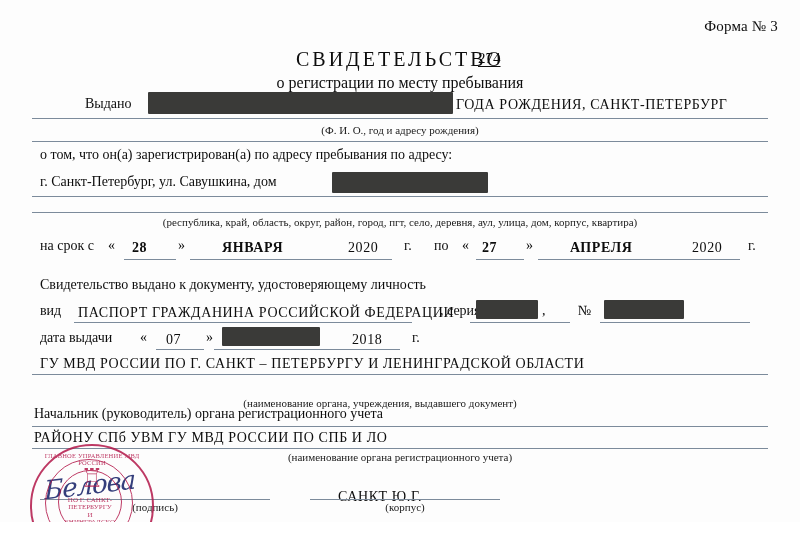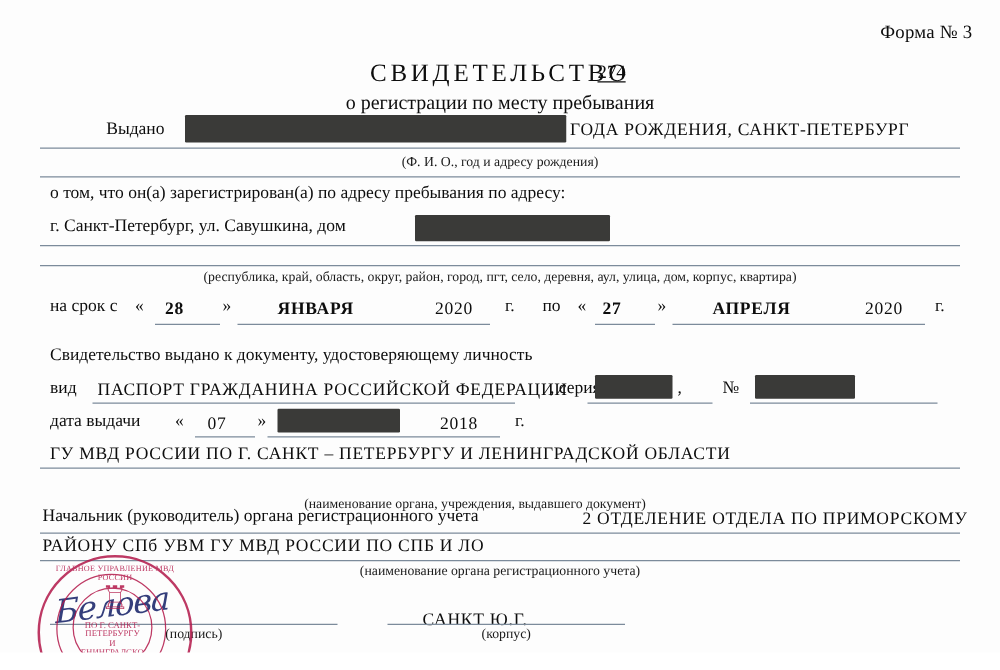--- a/index.html
+++ b/index.html
@@ -231,21 +231,20 @@
   <div class="caps" style="left:352px; top:332px;">2018</div>
   <div class="label" style="left:412px; top:330px;">г.</div>
   <div class="rule" style="left:156px; top:349px; width:48px;"></div>
   <div class="rule" style="left:214px; top:349px; width:186px;"></div>
 
   <div class="caps" style="left:40px; top:356px;">ГУ  МВД  РОССИИ  ПО  Г. САНКТ – ПЕТЕРБУРГУ  И  ЛЕНИНГРАДСКОЙ ОБЛАСТИ</div>
   <div class="rule" style="left:32px; top:374px; width:736px;"></div>
   <div class="small-caption" style="left:140px; top:377px; width:480px;margin-top:20px;">(наименование органа, учреждения, выдавшего документ)</div>
 
   <div class="label" style="left:34px; top:406px;">Начальник (руководитель) органа регистрационного учета</div>
-  <div class="caps" style="left:466px; top:408px;">2 ОТДЕЛЕНИЕ ОТДЕЛА  ПО ПРИМОРСКОМУ</div>
   <div class="rule" style="left:32px; top:426px; width:736px;"></div>
 
   <div class="caps" style="left:34px; top:430px;">РАЙОНУ СПб УВМ  ГУ  МВД  РОССИИ  ПО СПБ  И  ЛО</div>
   <div class="rule" style="left:32px; top:448px; width:736px;"></div>
   <div class="small-caption" style="left:190px; top:451px; width:420px;">(наименование органа регистрационного учета)</div>
 
   <div class="signature">Белова</div>
   <div class="rule" style="left:40px; top:499px; width:230px;"></div>
   <div class="small-caption" style="left:95px; top:501px; width:120px;">(подпись)</div>
 

